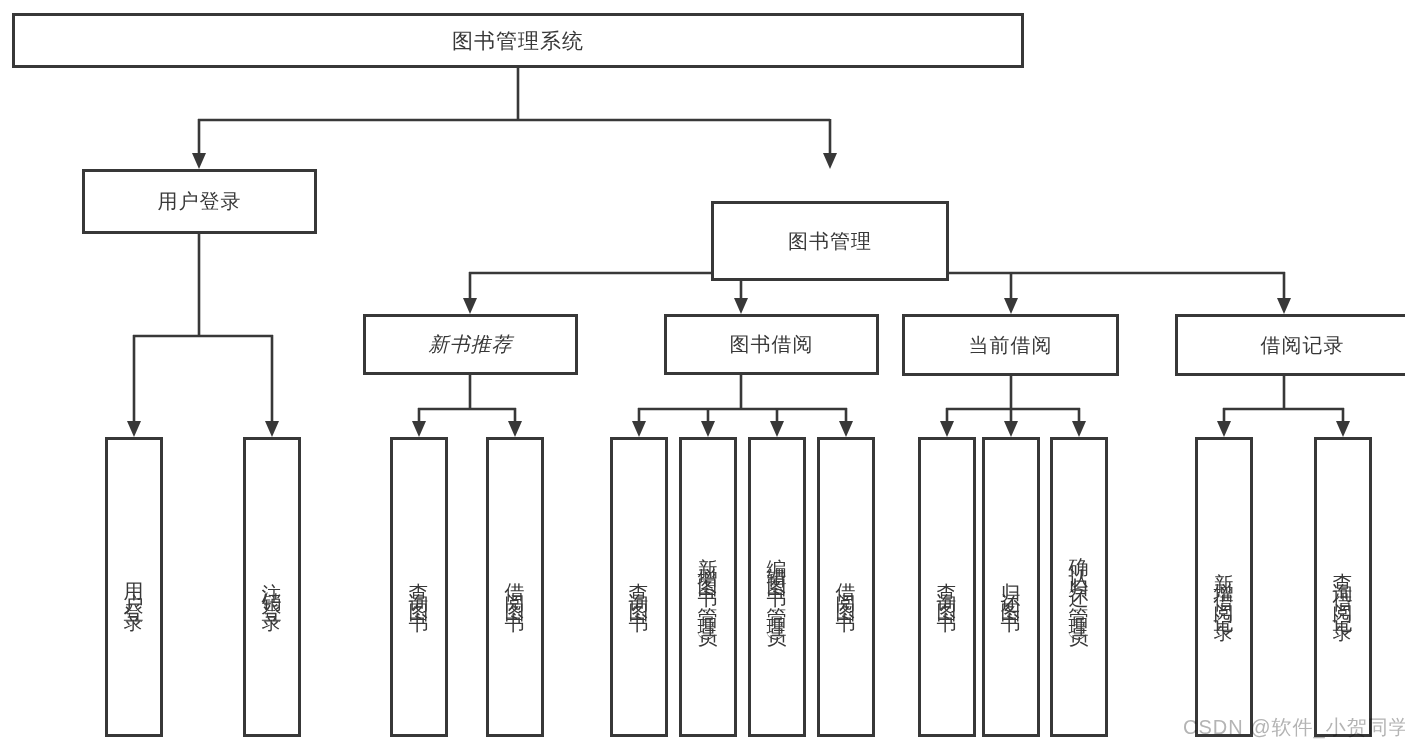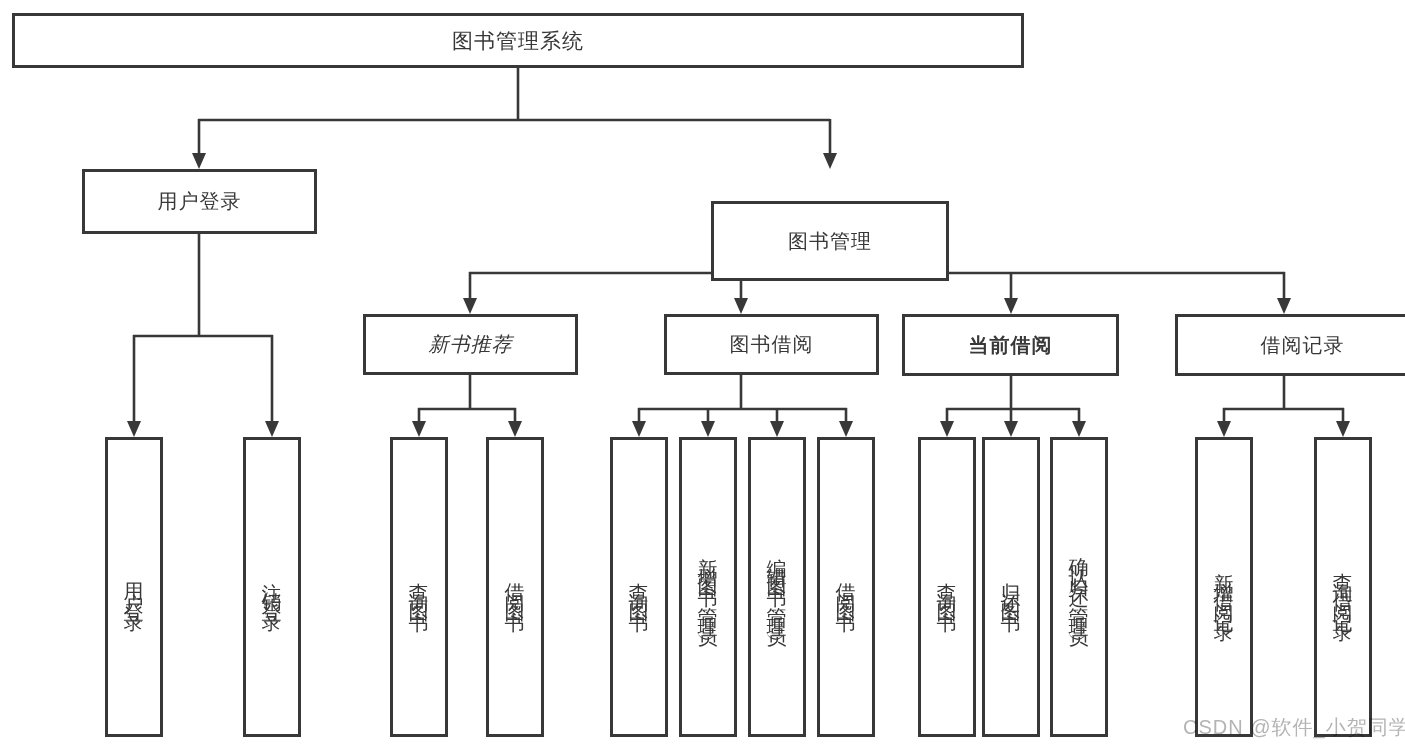--- a/index.html
+++ b/index.html
@@ -34,21 +34,21 @@
     font-size: 20px;
     letter-spacing: 1px;
     z-index: 2;
     text-align: center;
   }
   .node.root   { left: 12px;  top: 13px;  width: 1012px; height: 55px; font-size: 21px; }
   .node.lvl2a  { left: 82px;  top: 169px; width: 235px;  height: 65px; }
   .node.lvl2b  { left: 711px; top: 169px; width: 238px;  height: 80px; margin-top: 32px; }
   .node.lvl3a  { left: 363px; top: 314px; width: 215px;  height: 61px; font-style: italic; }
   .node.lvl3b  { left: 633px; top: 314px; width: 215px;  height: 61px; margin-left: 31px; }
-  .node.lvl3c  { left: 902px; top: 314px; width: 217px;  height: 62px; font-weight: bold; }
+  .node.lvl3c  { left: 902px; top: 314px; width: 217px;  height: 62px; }
   .node.lvl3d  { left: 1175px;top: 314px; width: 255px;  height: 62px; }
   .leaf {
     position: absolute;
     top: 437px;
     width: 58px;
     height: 300px;
     box-sizing: border-box;
     border: 3px solid #383838;
     background: #ffffff;
     color: #383838;

